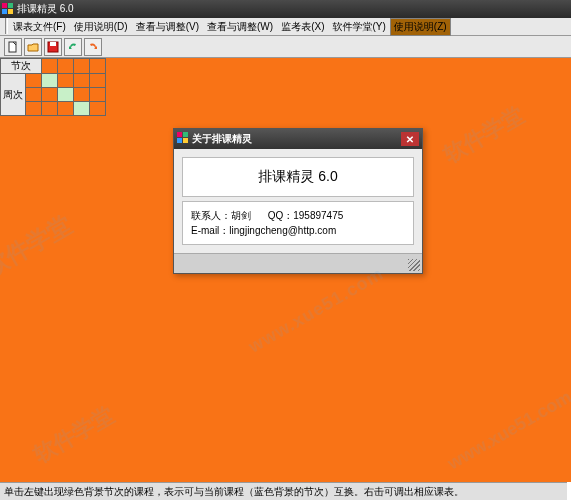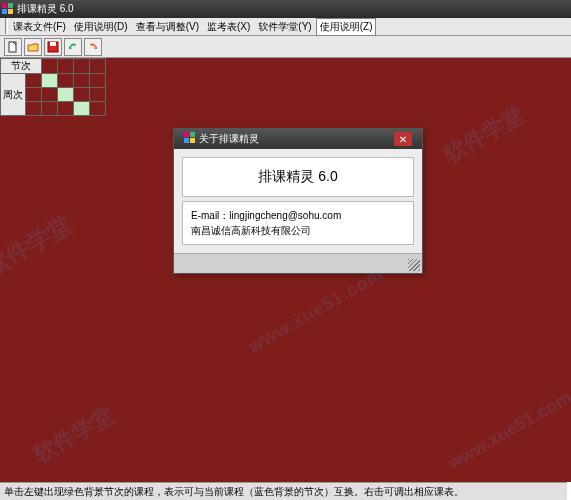--- a/index.html
+++ b/index.html
@@ -4,39 +4,39 @@
 <style>
 * { margin: 0; padding: 0; box-sizing: border-box; font-family: "Microsoft YaHei", SimSun, Arial, sans-serif; }
 body { width: 571px; height: 500px; background: #fff; overflow: hidden; position: relative; }
 
 .titlebar { height: 18px; background: linear-gradient(#4a4a4a,#2a2a2a); display: flex; align-items: center; padding-left: 2px; color: #fff; font-size: 10px; }
 .titlebar .ticon { width: 12px; height: 12px; margin-right: 3px; display:flex; }
 .titlebar .ticon svg { width:12px; height:12px; }
 
 .menubar { height: 18px; background: #e8e8e8; border-bottom: 1px solid #999; display: flex; align-items: flex-start; font-size: 10px; color: #000; padding-left: 4px; gap: 0; }
 .menubar .mitem { padding: 1px 3px; border: 1px solid transparent; white-space: nowrap; cursor: default; }
-.menubar .mitem.active { border: 1px solid #848484; background:#ffffff; }
+.menubar .mitem.active { border: 1px solid #848484; background:#a16207; }
 .menubar .divider { width:3px; height:16px; border-left:1px solid #888; border-right:1px solid #fff; margin:0 1px;}
 
 .toolbar { height: 22px; background: #e8e8e8; border-bottom: 1px solid #999; display: flex; align-items: center; padding-left: 4px; gap: 2px; }
 .toolbar .tbtn { width: 18px; height: 18px; border: 1px solid #888; display: flex; align-items: center; justify-content: center; cursor: pointer; background:#efefef;}
 .toolbar .tbtn svg { width:12px; height:12px; }
 
-.workspace { position: absolute; top: 58px; left: 0; right: 0; bottom: 18px; background: #7f1d1d; }
+.workspace { position: absolute; top: 58px; left: 0; right: 0; bottom: 18px; background: #f97316; }
 .grid { position: absolute; top: 0; left: 0; font-size: 10px; }
 .grid table { border-collapse: collapse; }
 .grid td, .grid th { border: 1px solid #666; height: 14px; min-width: 16px; padding: 0 2px; font-weight: normal; font-size:10px; }
 .grid .sec { text-align:center; }
 .grid .green { background:#c8f0c8; }
 .grid .lbl { background:#e8e8e8; }
 
 .statusbar { position: absolute; bottom: 0; left: 0; right: 4px; height: 18px; background: #e0e0e0; border-top: 1px solid #999; font-size: 10px; color: #000; display: flex; align-items: center; padding-left: 4px; }
 
 .dialog { position: absolute; top: 128px; left: 173px; width: 250px; background: #ececec; border: 1px solid #555; box-shadow: 2px 2px 6px rgba(0,0,0,.3); }
-.dialog .dtitle { height: 20px; background: linear-gradient(#555,#333); display: flex; align-items: center; justify-content: space-between; padding: 0 10px; color: #fff; font-size: 10px; }
+.dialog .dtitle { height: 20px; background: linear-gradient(#555,#333); display: flex; align-items: center; justify-content: space-between; padding: 0 3px; color: #fff; font-size: 10px; font-weight: bold; }
 .dialog .dtitle .left { display:flex; align-items:center; gap:3px; }
 .dialog .dtitle .close { width: 18px; height: 14px; background: #b33; color:#fff; display:flex; align-items:center; justify-content:center; font-size:10px; cursor:pointer; }
 .dialog .dbody { padding: 8px; font-size: 10px; color:#000; }
 .dialog .product { background:#fff; text-align:center; padding: 10px 4px; font-size: 14px; border:1px solid #bbb; margin-bottom:4px; }
 .dialog .info { background:#fff; border:1px solid #bbb; padding:6px 8px; line-height:1.5; }
 .dialog .info a { color:#0020aa; text-decoration:underline; display:block; text-align:center; margin-top:8px; }
 .dialog .dfoot { height: 20px; background: #d0d0d0; border-top:1px solid #aaa; position:relative; }
 .dialog .dfoot .grip { position:absolute; right:2px; bottom:2px; width:12px; height:12px; background:
   repeating-linear-gradient(135deg,#777 0 1px, transparent 1px 3px); }
 
@@ -60,20 +60,21 @@
       </svg>
   </span>
   <span>排课精灵 6.0</span>
 </div>
 
 <div class="menubar">
   <span class="divider"></span>
   <span class="mitem">课表文件(F)</span>
   <span class="mitem">使用说明(D)</span>
   <span class="mitem">查看与调整(V)</span>
+  <span class="mitem">查看与调整(W)</span>
   <span class="mitem">监考表(X)</span>
   <span class="mitem">软件学堂(Y)</span>
   <span class="mitem active">使用说明(Z)</span>
 </div>
 
 <div class="toolbar">
   <div class="tbtn">
       <svg viewBox="0 0 12 12">
         <rect x="2" y="1" width="7" height="10" fill="#fff" stroke="#333"></rect>
         <path d="M6 1 L9 4" stroke="#333"></path>
@@ -152,23 +153,27 @@
       <span>关于排课精灵</span>
     </div>
     <div class="close">
         <span>✕</span>
       </div>
   </div>
   <div class="dbody">
     <div class="product">排课精灵 6.0</div>
     <div class="info">
       <div>
-        <span>E-mail：</span><span>lingjingcheng@sohu.com</span>
+        <span>联系人：</span><span>胡剑</span>
+        &nbsp;&nbsp;&nbsp;&nbsp;
+        <span>QQ：</span><span>195897475</span>
       </div>
-      <div>南昌诚信高新科技有限公司</div>
+      <div>
+        <span>E-mail：</span><span>lingjingcheng@http.com</span>
+      </div>
     </div>
   </div>
   <div class="dfoot">
     <div class="grip"></div>
   </div>
 </div>
 
 <div class="statusbar">
   <span>单击左键出现绿色背景节次的课程，表示可与当前课程（蓝色背景的节次）互换。右击可调出相应课表。</span>
 </div>

